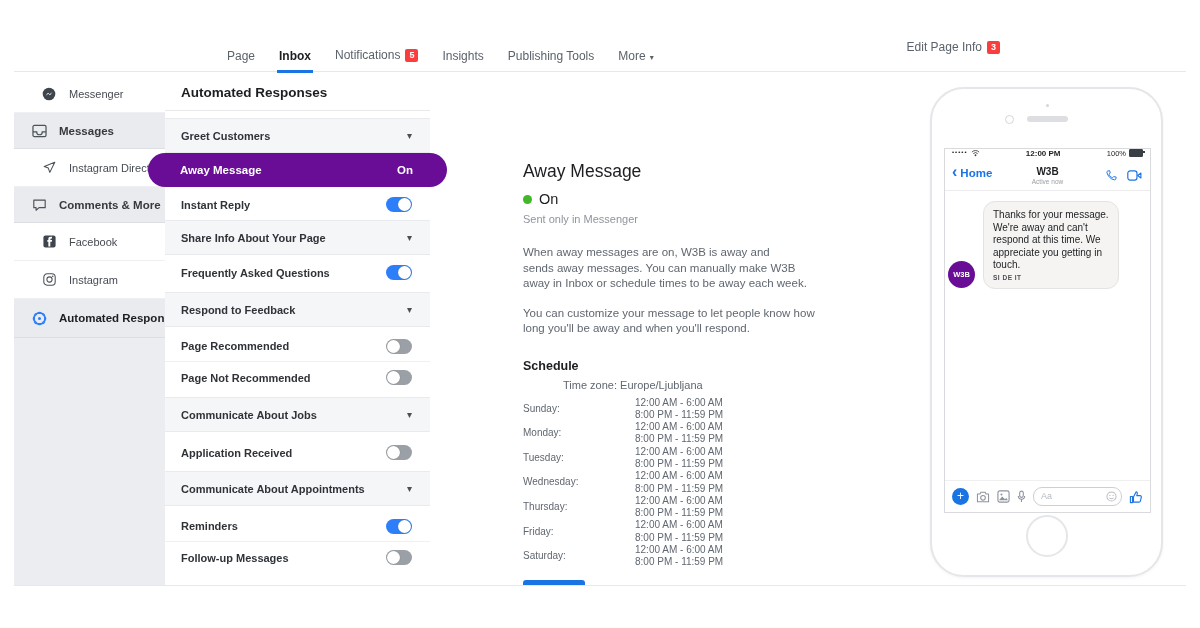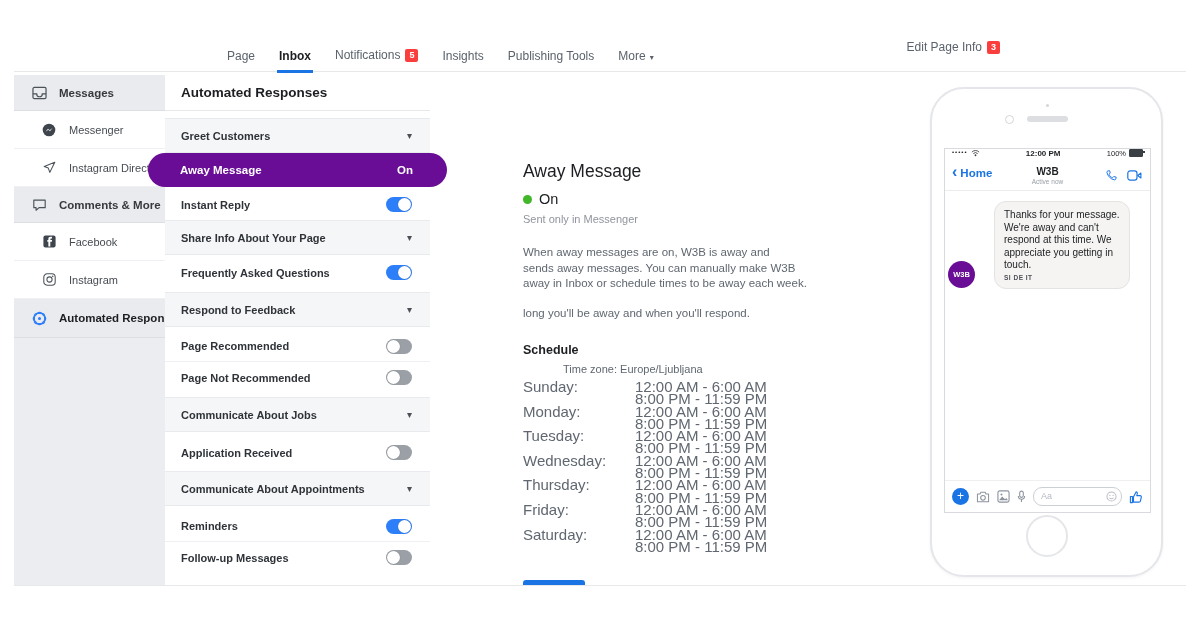--- a/index.html
+++ b/index.html
@@ -64,21 +64,21 @@
   .c-title{margin-top:86px;font-size:17.5px;color:#1c1e21;}
   .c-status{margin-top:9px;display:flex;align-items:center;}
   .dot{width:9px;height:9px;border-radius:50%;background:#42b72a;margin-right:7px;}
   .c-status-label{font-size:14.5px;color:#1c1e21;}
   .c-sub{margin-top:6px;font-size:11px;color:#90949c;}
   .para{margin-top:20px;font-size:11.5px;line-height:15.5px;color:#606770;}
   .para2{margin-top:14px;}
   .sched-title{margin-top:22px;font-size:12.5px;font-weight:bold;color:#1c1e21;}
   .tz{margin-top:6px;font-size:11px;color:#606770;margin-left:40px;}
   .sched{margin-top:6px;}
-  .sched-row{display:flex;font-size:15px;color:#606770;line-height:12.3px;}
+  .sched-row{display:flex;font-size:10px;color:#606770;line-height:12.3px;align-items:center;}
   .sched-day{width:112px;flex:none;}
   .sched-times span{display:block;}
   .edit-btn{position:absolute;left:93px;bottom:0;width:62px;height:5px;background:#1b74e4;border-radius:3px 3px 0 0;cursor:pointer;}
 
   
   .phone{position:absolute;left:930px;top:87px;width:233px;height:490px;background:#fff;
          border:2px solid #e4e6e9;border-radius:34px;box-sizing:border-box;box-shadow:0 1px 3px rgba(0,0,0,.05);}
   .p-dot{position:absolute;left:114px;top:15px;width:3px;height:3px;border-radius:50%;background:#d3d6db;}
   .p-cam{position:absolute;left:73px;top:26px;width:9px;height:9px;border-radius:50%;border:1.5px solid #d3d6db;box-sizing:border-box;}
   .p-speaker{position:absolute;left:95px;top:27px;width:41px;height:6px;border-radius:3px;background:#dcdee1;}
@@ -90,21 +90,21 @@
   .batt{display:inline-block;width:12px;height:6px;border:1px solid #3a3f45;border-radius:1px;background:#3a3f45;
         position:relative;margin-left:3px;vertical-align:-1px;}
   .batt::after{content:"";position:absolute;right:-3px;top:1px;width:2px;height:2px;background:#3a3f45;}
   .phead{position:relative;height:26px;border-bottom:1px solid #ececee;}
   .back{position:absolute;left:7px;top:3px;color:#1b74e4;font-size:11.5px;font-weight:600;display:flex;align-items:center;}
   .back-chev{font-size:16px;font-weight:bold;margin-right:3px;line-height:10px;transform:translateY(-1px);}
   .ph-center{position:absolute;left:0;right:0;top:2px;text-align:center;}
   .ph-title{font-size:10px;font-weight:bold;color:#1c1e21;}
   .ph-sub{font-size:6.5px;color:#9aa0a6;margin-top:1px;}
   .ph-icons{position:absolute;right:8px;top:5px;display:flex;align-items:center;gap:9px;}
-  .bubble{position:absolute;left:49px;top:52px;width:136px;background:#f5f4f2;border:1px solid #e4e3e1;
+  .bubble{position:absolute;left:38px;top:52px;width:136px;background:#f5f4f2;border:1px solid #e4e3e1;
           border-radius:12px;padding:7px 9px;box-sizing:border-box;}
   .bubble-text{font-size:10px;line-height:12.5px;color:#1c1e21;}
   .bubble-note{margin-top:2px;font-size:6.5px;font-weight:bold;letter-spacing:.5px;color:#4b4f56;}
   .avatar{position:absolute;left:3px;top:112px;width:27px;height:27px;border-radius:50%;background:#690d96;
           color:#fff;font-size:7.5px;font-weight:bold;display:flex;align-items:center;justify-content:center;}
   .toolbar{position:absolute;left:0;right:0;bottom:0;height:32px;border-top:1px solid #efefef;
            display:flex;align-items:center;padding:0 7px;gap:7px;box-sizing:border-box;}
   .plusc{width:17px;height:17px;border-radius:50%;background:#1b74e4;color:#fff;font-size:12px;line-height:16px;
          text-align:center;flex:none;}
   .composer{flex:1;height:17px;border:1px solid #ccd0d5;border-radius:9px;position:relative;}
@@ -127,37 +127,37 @@
   <div class="nav-right">
     <span class="nav-item"><span>Edit Page Info</span><span class="badge">3</span></span>
     <span class="nav-item"><span>Settings</span><span class="badge">3</span></span>
     <span class="nav-item"><span>Help</span><span class="caret">▾</span></span>
   </div>
 </div>
 
 <div class="main">
 
   <div class="sidebar">
+    <div class="sb-row sb-sub">
+      <span class="ic">
+          <svg width="14" height="14" viewBox="0 0 16 16">
+            <circle cx="8" cy="8" r="7.2" fill="#3f454d"></circle>
+            <path d="M3.9 10.1 6.9 6.7l1.8 1.7 3.4-2.6-3 3.5-1.8-1.7z" fill="#fff"></path>
+          </svg>
+        </span>
+      <span class="sb-label">Messenger</span>
+    </div>
     <div class="sb-row sb-sec">
       <span class="ic">
           <svg width="15" height="14" viewBox="0 0 16 15">
             <rect x="1" y="1.5" width="14" height="12" rx="1.5" fill="none" stroke="#4b5258" stroke-width="1.3"></rect>
             <path d="M1 8.5h4a3 3 0 0 0 6 0h4" fill="none" stroke="#4b5258" stroke-width="1.3"></path>
           </svg>
         </span>
       <span class="sb-label">Messages</span>
-    </div>
-    <div class="sb-row sb-sub">
-      <span class="ic">
-          <svg width="14" height="14" viewBox="0 0 16 16">
-            <circle cx="8" cy="8" r="7.2" fill="#3f454d"></circle>
-            <path d="M3.9 10.1 6.9 6.7l1.8 1.7 3.4-2.6-3 3.5-1.8-1.7z" fill="#fff"></path>
-          </svg>
-        </span>
-      <span class="sb-label">Messenger</span>
     </div>
     <div class="sb-row sb-sub">
       <span class="ic">
           <svg width="13" height="13" viewBox="0 0 16 16">
             <path d="M14.5 1.5 1.5 6.8l5 1.9L8.4 14z" fill="none" stroke="#4b5258" stroke-width="1.3" stroke-linejoin="round"></path>
           </svg>
         </span>
       <span class="sb-label">Instagram Direct</span>
     </div>
     <div class="sb-row sb-sec">
@@ -289,20 +289,21 @@
         <span class="dot"></span>
         <span class="c-status-label">On</span>
       </div>
       <div class="c-sub">Sent only in Messenger</div>
       <div class="para">
         <div>When away messages are on, W3B is away and</div>
         <div>sends away messages. You can manually make W3B</div>
         <div>away in Inbox or schedule times to be away each week.</div>
       </div>
       <div class="para para2">
+        <div>You can customize your message to let people know how</div>
         <div>long you'll be away and when you'll respond.</div>
       </div>
       <div class="sched-title">Schedule</div>
       <div class="tz">Time zone: Europe/Ljubljana</div>
       <div class="sched">
         <div class="sched-row">
           <span class="sched-day">Sunday:</span>
           <span class="sched-times">
               <span>12:00 AM - 6:00 AM</span>
               <span>8:00 PM - 11:59 PM</span>

